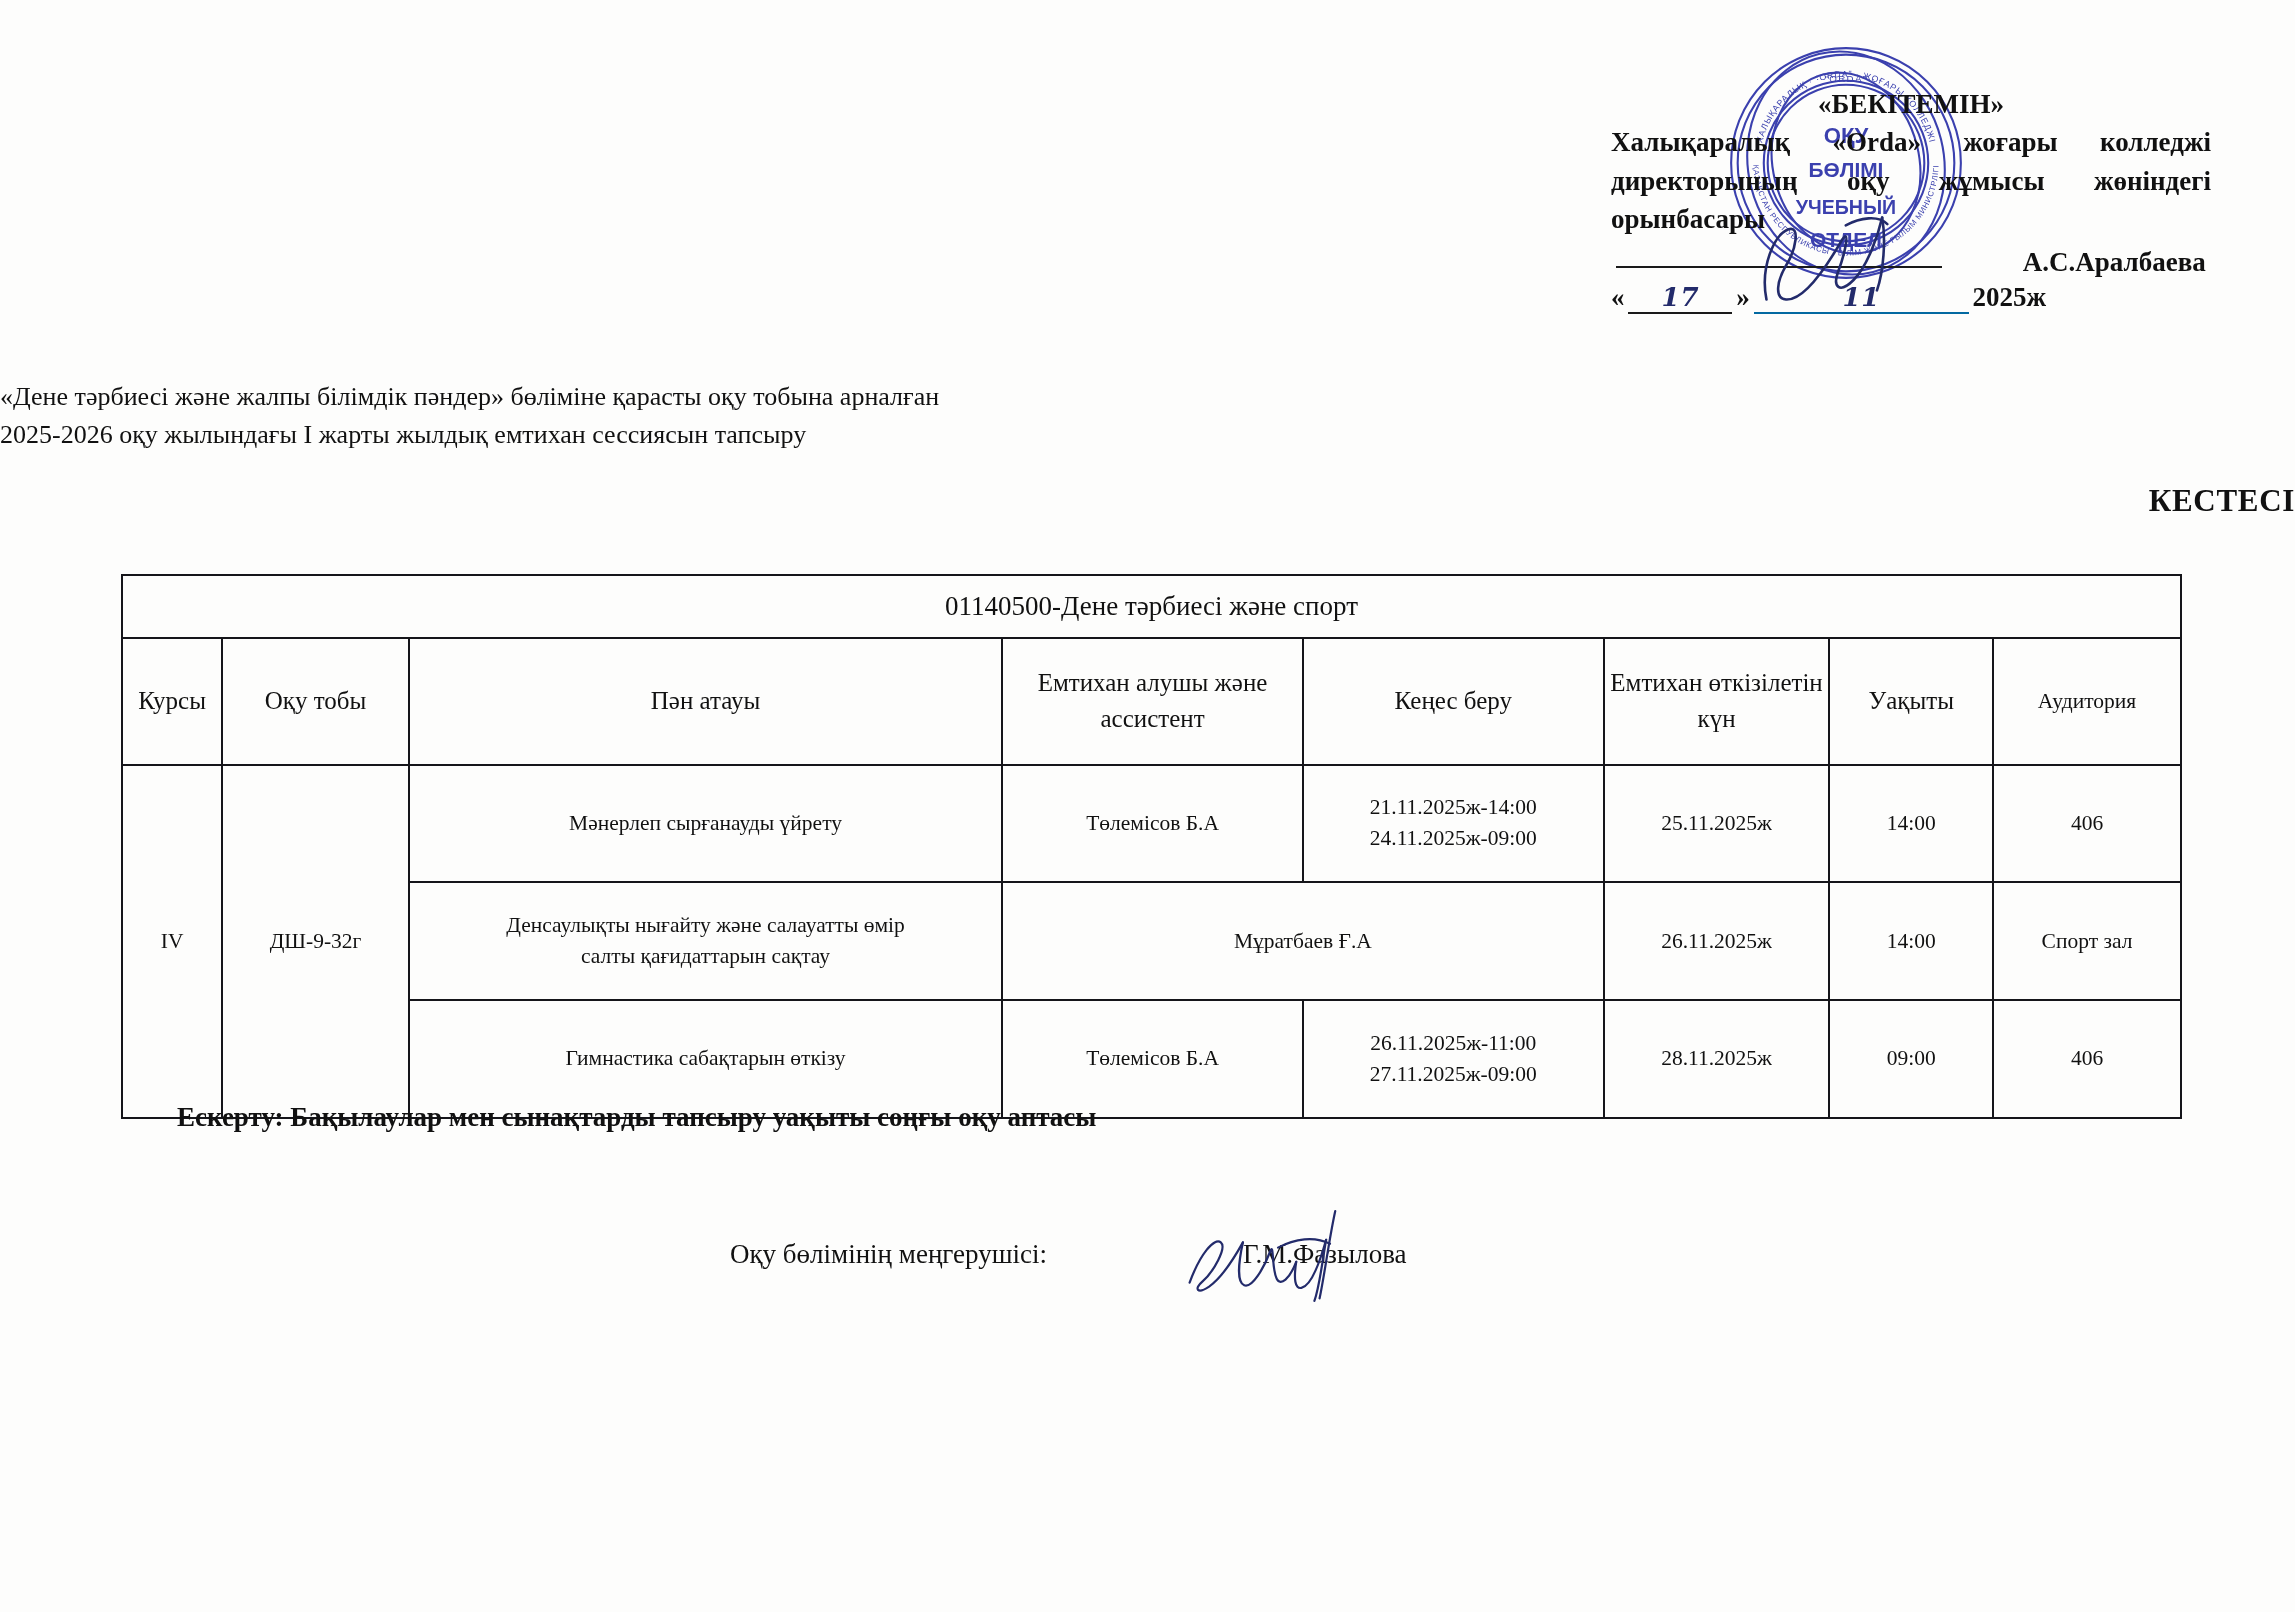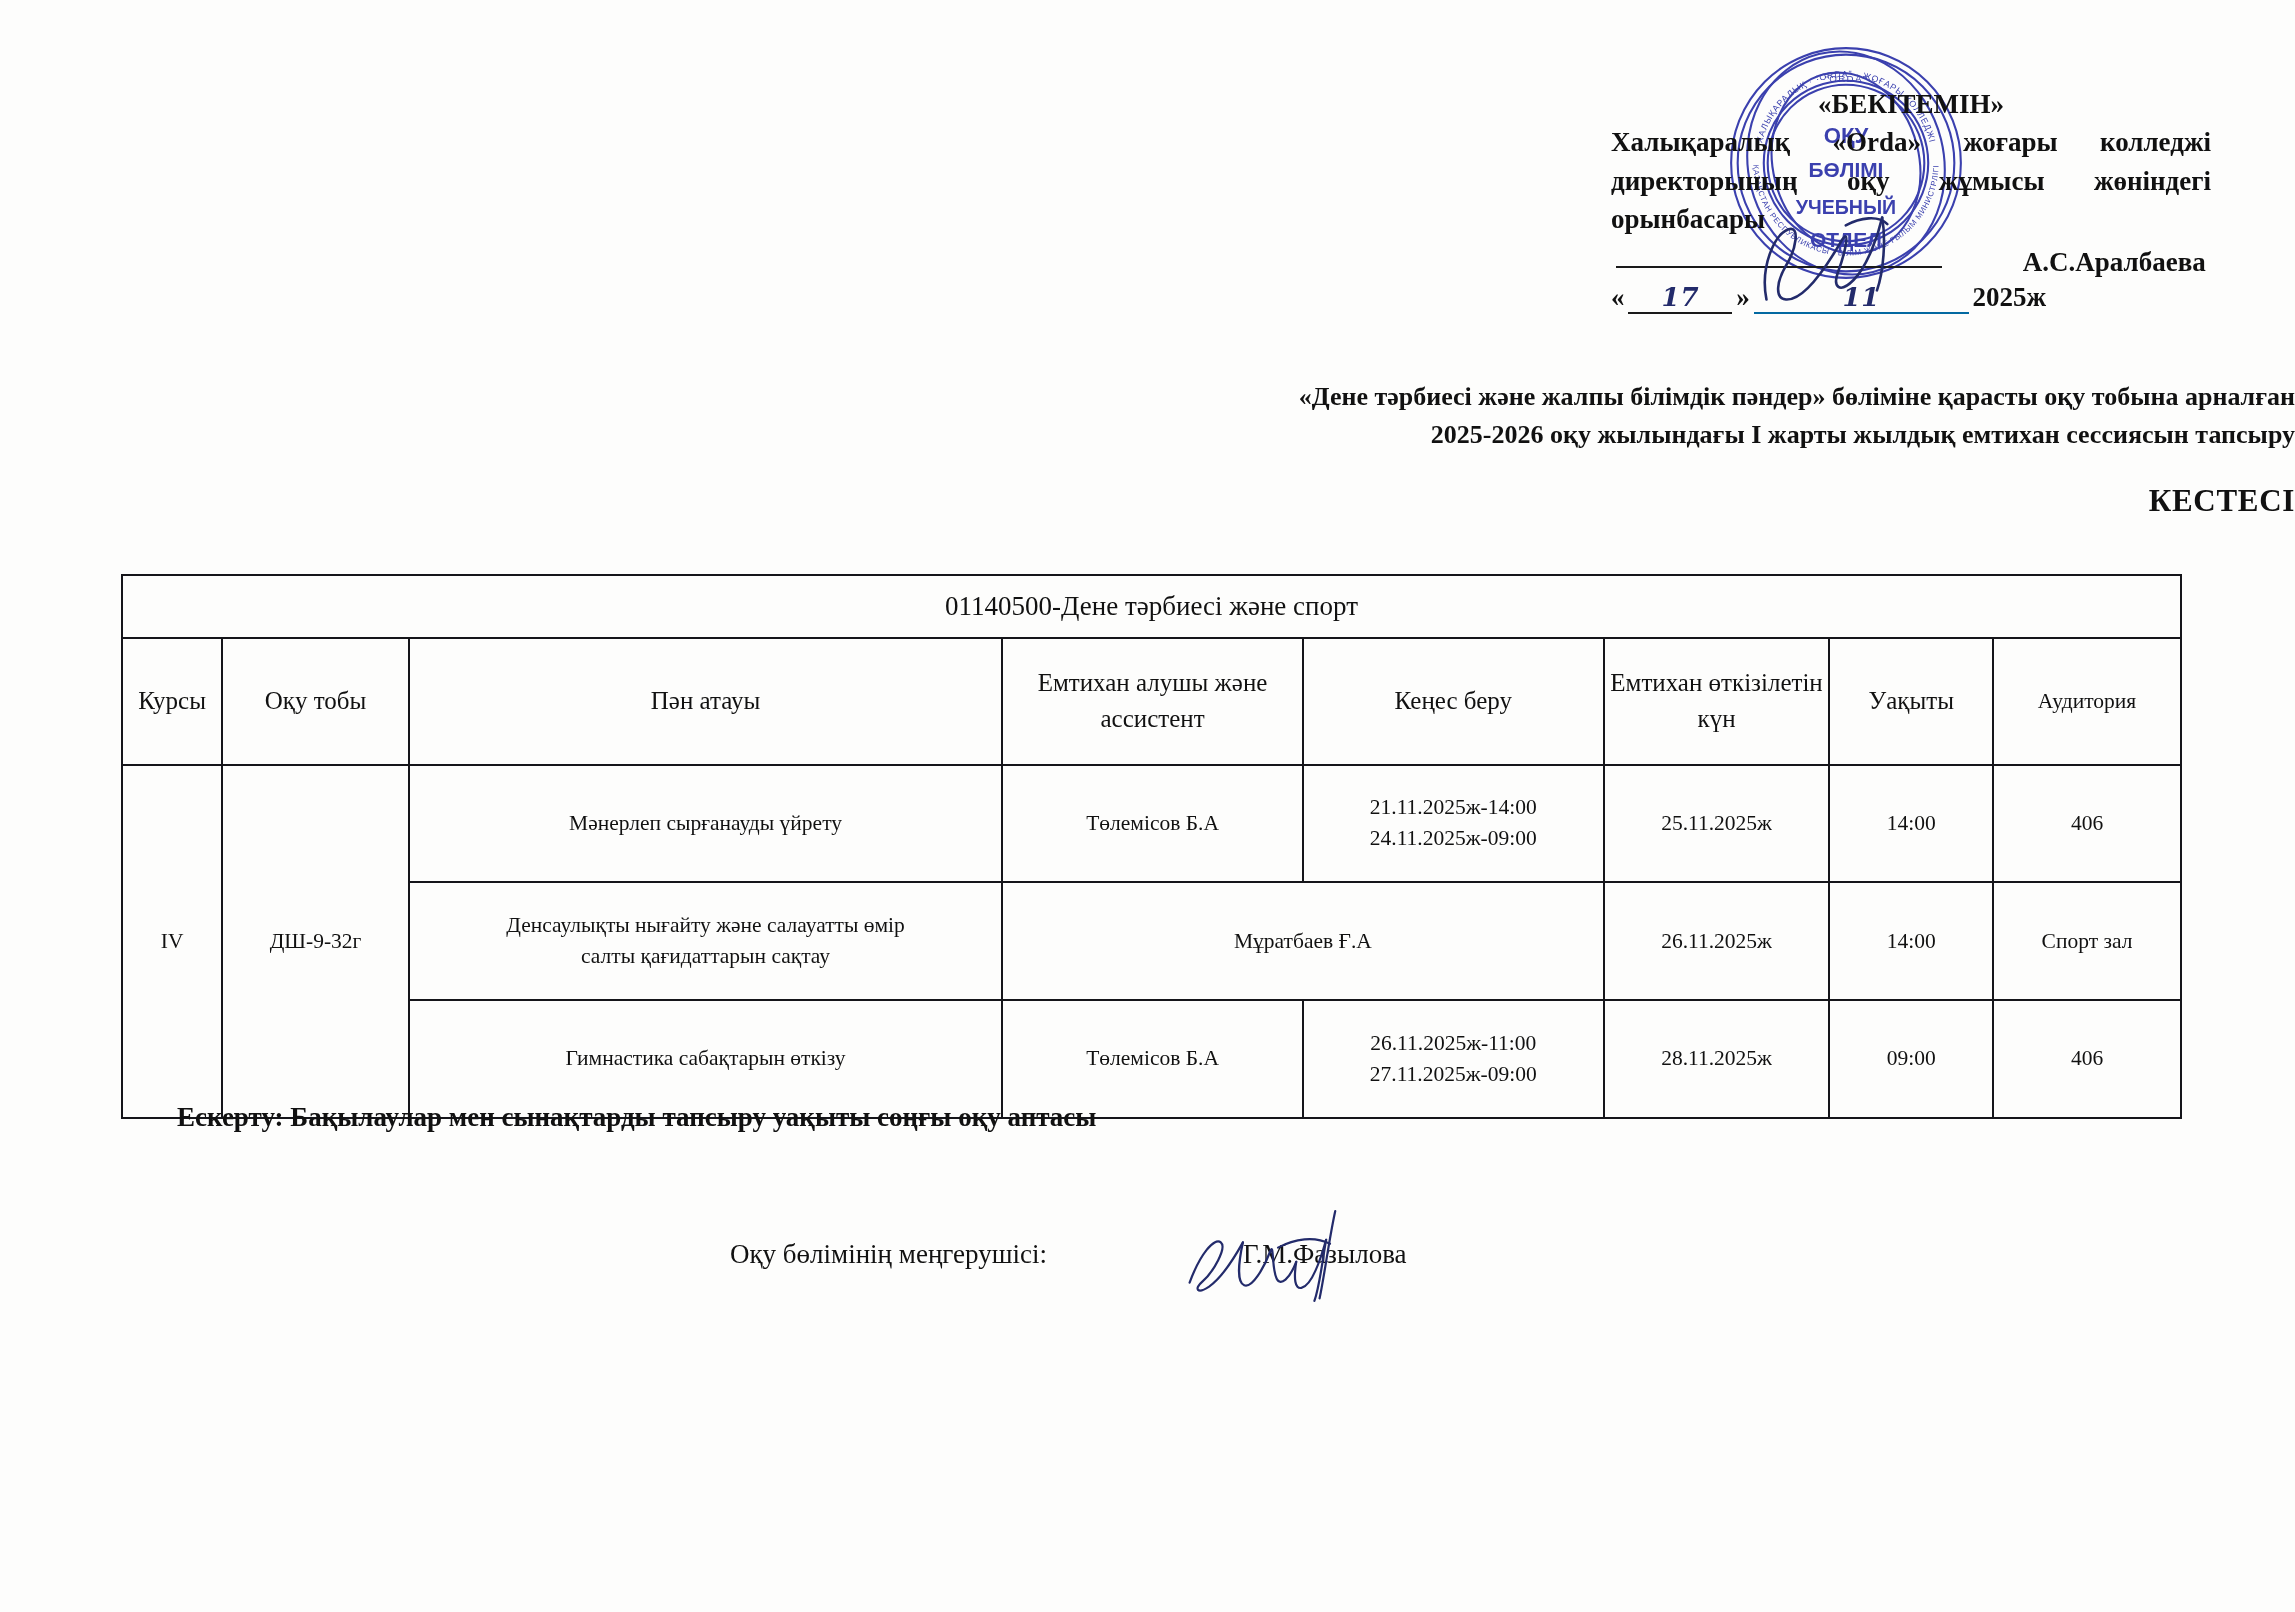--- a/index.html
+++ b/index.html
@@ -113,23 +113,23 @@
     z-index: 5;
     pointer-events: none;
   }
 
   
   .doc-title {
     position: absolute;
     left: 0;
     top: 378px;
     width: 2295px;
-    text-align: right;
+    text-align: left;
     font-size: 26px;
-    font-weight: bold;
+    font-weight: normal;
     line-height: 1.45;
   }
   .doc-title div { white-space: nowrap; }
 
   .kestesi {
     position: absolute;
     left: 0;
     top: 483px;
     width: 2295px;
     text-align: right;

